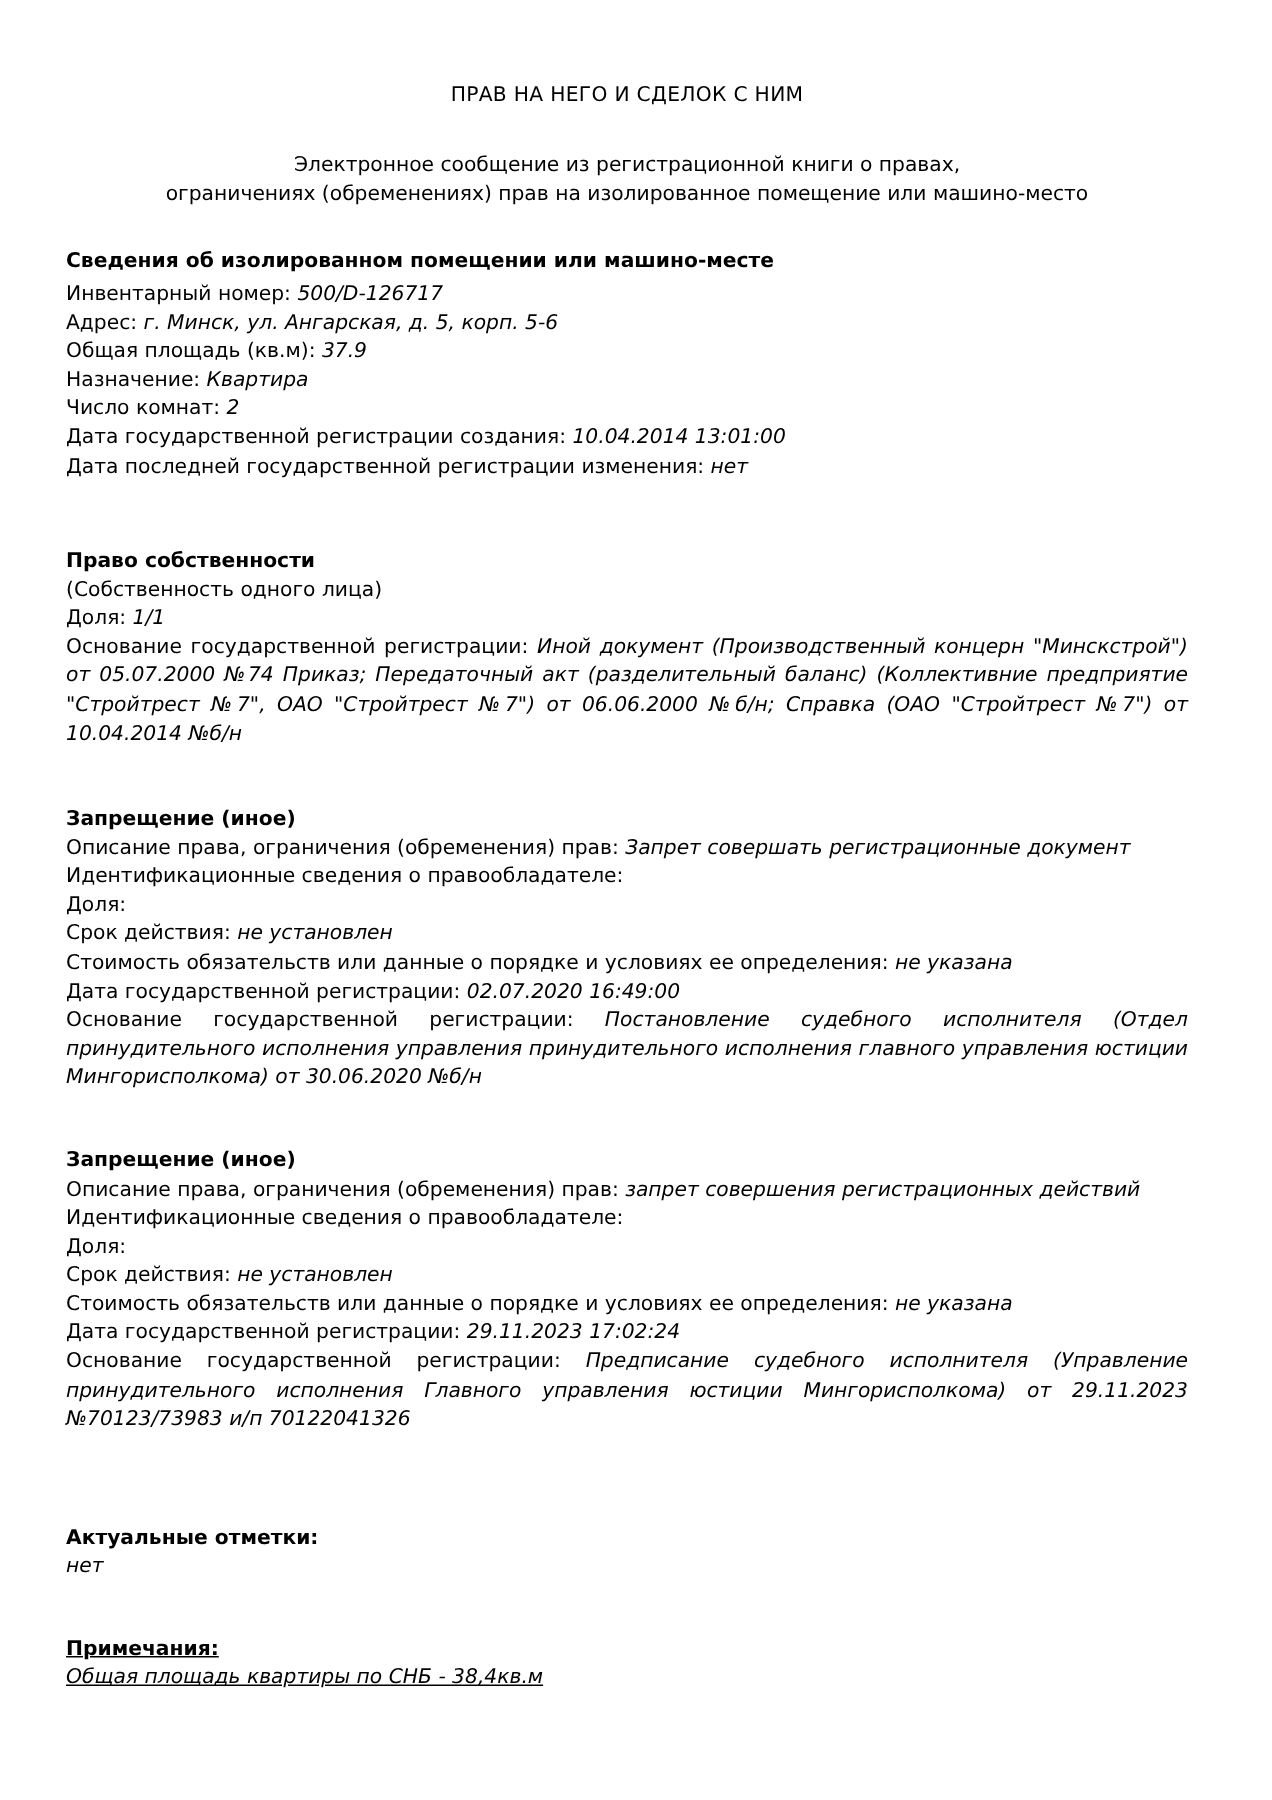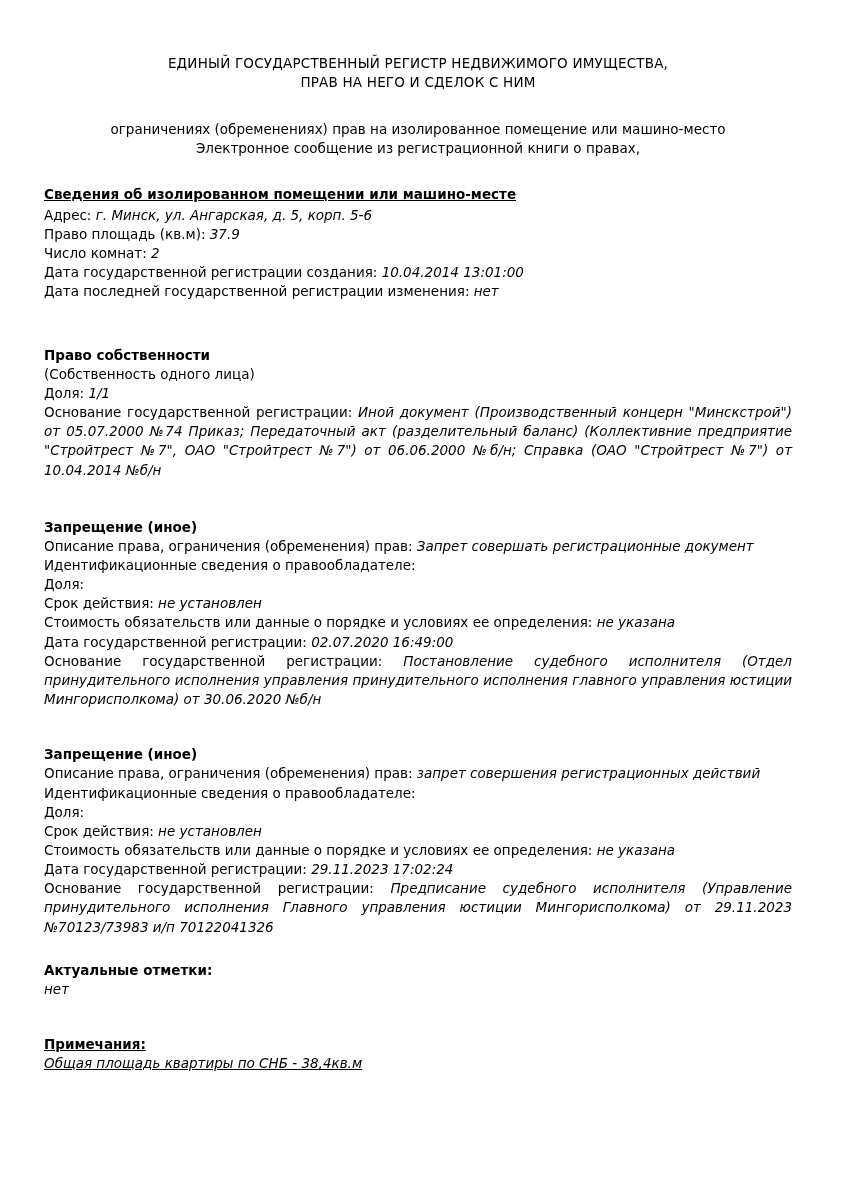--- a/index.html
+++ b/index.html
@@ -38,21 +38,20 @@
     font-size: 13.5px;
   }
   .section {
     margin-top: 26px;
   }
   .section-title {
     font-weight: bold;
     font-size: 13.5px;
   }
   .section-title.underline {
-    text-decoration: underline;
   }
   .body-block {
     margin-top: 2px;
   }
   .row {
     font-size: 13.5px;
     text-align: justify;
   }
   .lbl { font-style: normal; }
   .val { font-style: italic; }
@@ -61,37 +60,42 @@
     text-align: justify;
     text-justify: inter-word;
   }
 </style>
 </head>
 <body>
 
 <div class="page">
 
   <div class="header">
-    <div class="line">ЕДИНЫЙ ГОСУДАРСТВЕННЫЙ РЕГИСТР НЕДВИЖИМОГО ИМУЩЕСТВА,</div>
     <div class="line">ПРАВ НА НЕГО И СДЕЛОК С НИМ</div>
   </div>
 
   <div class="subheader">
+    <div class="line">Электронное сообщение из регистрационной книги о правах,</div>
     <div class="line">ограничениях (обременениях) прав на изолированное помещение или машино-место</div>
-    <div class="line">Электронное сообщение из регистрационной книги о правах,</div>
   </div>
 
   <div class="section">
     <div class="section-title underline">Сведения об изолированном помещении или машино-месте</div>
     <div class="body-block">
       <div class="row">
+        <span class="lbl">Инвентарный номер: </span><span class="val">500/D-126717</span>
+      </div>
+      <div class="row">
         <span class="lbl">Адрес: </span><span class="val">г. Минск, ул. Ангарская, д. 5, корп. 5-6</span>
       </div>
       <div class="row">
-        <span class="lbl">Право площадь (кв.м): </span><span class="val">37.9</span>
+        <span class="lbl">Общая площадь (кв.м): </span><span class="val">37.9</span>
+      </div>
+      <div class="row">
+        <span class="lbl">Назначение: </span><span class="val">Квартира</span>
       </div>
       <div class="row">
         <span class="lbl">Число комнат: </span><span class="val">2</span>
       </div>
       <div class="row">
         <span class="lbl">Дата государственной регистрации создания: </span><span class="val">10.04.2014 13:01:00</span>
       </div>
       <div class="row">
         <span class="lbl">Дата последней государственной регистрации изменения: </span><span class="val">нет</span>
       </div>
@@ -152,21 +156,21 @@
       <span class="lbl">Стоимость обязательств или данные о порядке и условиях ее определения: </span><span class="val">не указана</span>
     </div>
     <div class="row">
       <span class="lbl">Дата государственной регистрации: </span><span class="val">29.11.2023 17:02:24</span>
     </div>
     <div class="row justify-par">
       <span class="lbl">Основание государственной регистрации: </span><span class="val">Предписание судебного исполнителя (Управление принудительного исполнения Главного управления юстиции Мингорисполкома) от 29.11.2023 №70123/73983 и/п 70122041326</span>
     </div>
   </div>
 
-  <div class="section" style="margin-top:24px;">
+  <div class="section" style="margin-top:60px;">
     <div class="section-title">Актуальные отметки:</div>
     <div class="row val-only">нет</div>
   </div>
 
   <div class="section" style="margin-top:36px;text-decoration:underline;">
     <div class="section-title">Примечания:</div>
     <div class="row val-only">Общая площадь квартиры по СНБ - 38,4кв.м</div>
   </div>
 
 </div>

